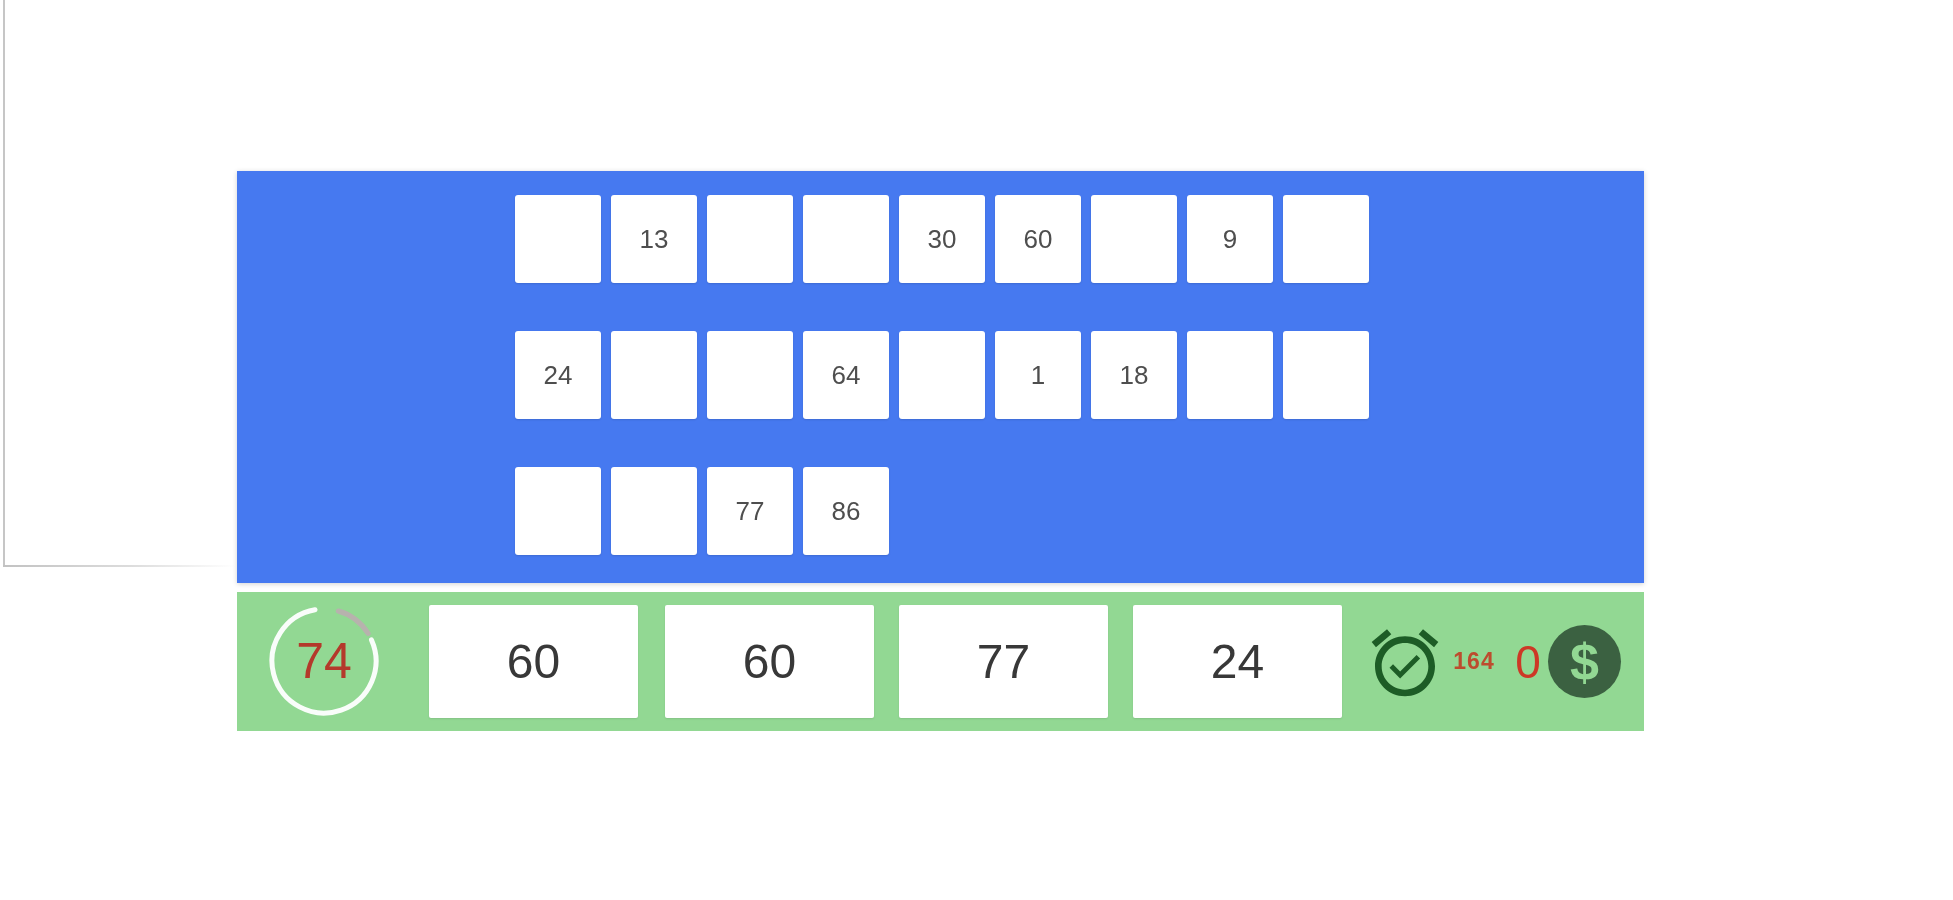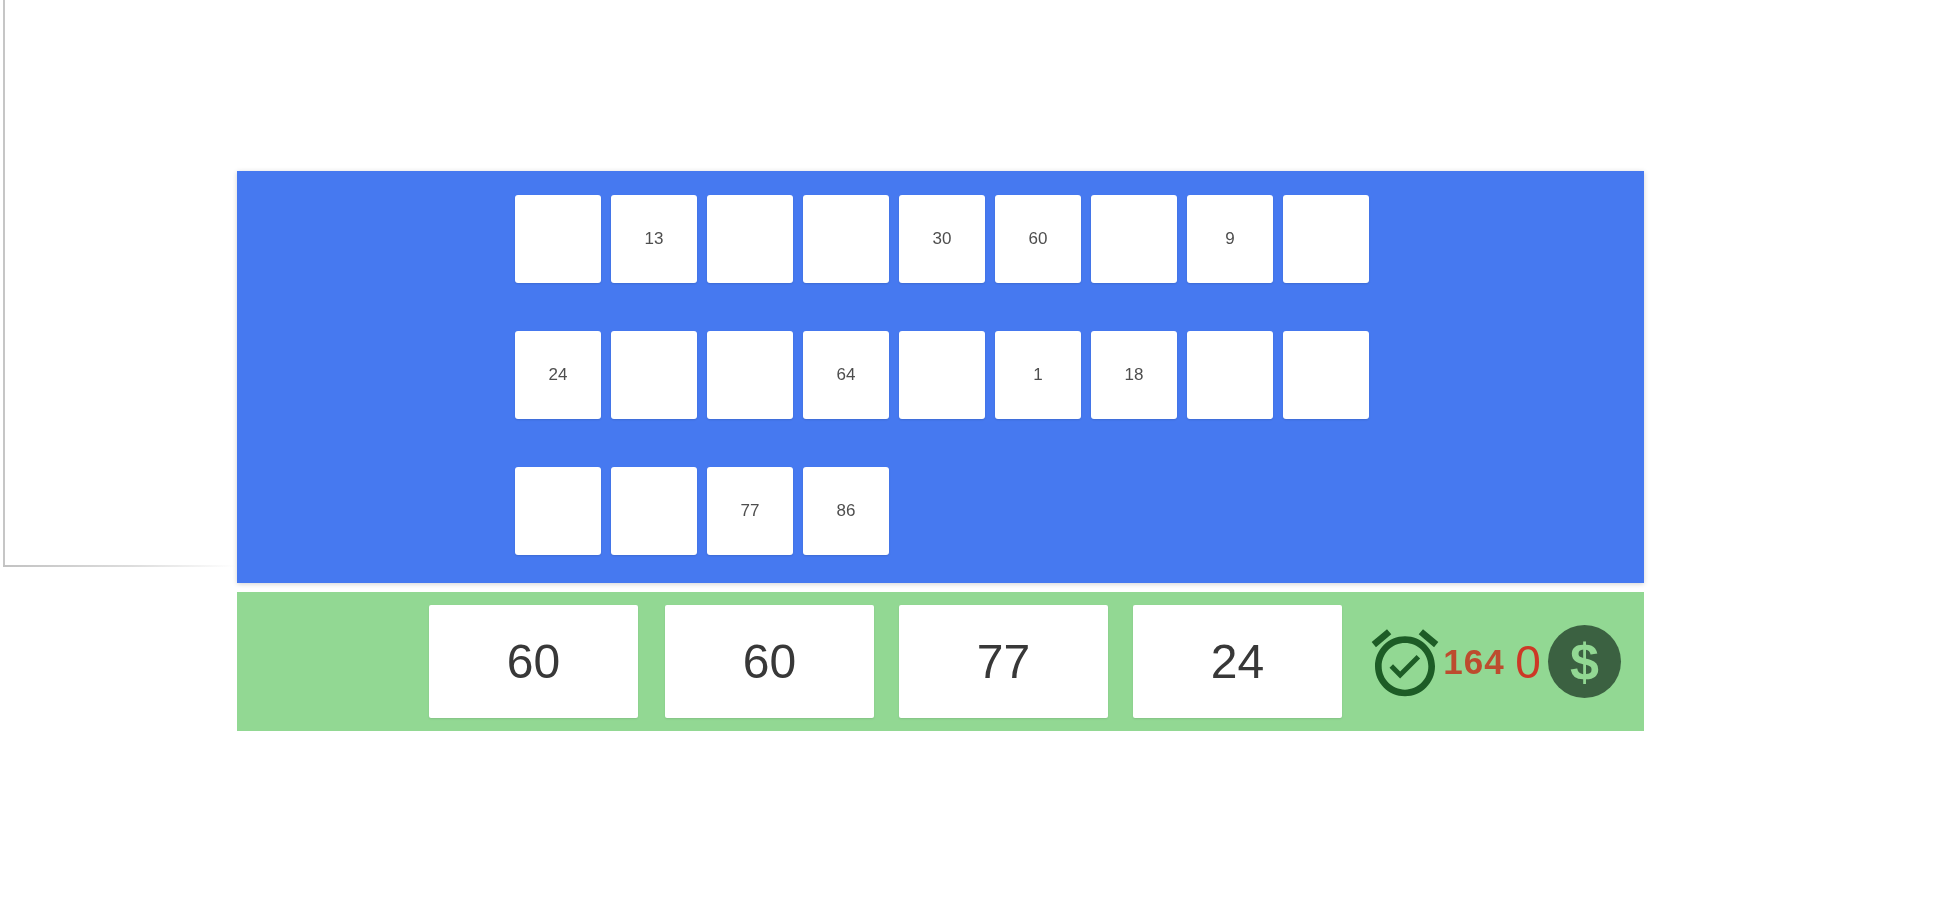--- a/index.html
+++ b/index.html
@@ -15,21 +15,21 @@
     background:#4679f0;box-shadow:0 1px 5px rgba(0,0,0,.18);
   }
   .grid{
     position:absolute;left:278px;top:24px;
     display:grid;grid-template-columns:repeat(9,86px);grid-auto-rows:88px;
     column-gap:10px;row-gap:48px;
   }
   .cell{
     background:#ffffff;border-radius:3px;box-shadow:0 1px 2px rgba(0,0,0,.12);
     display:flex;align-items:center;justify-content:center;
-    font-size:17px;color:#4e4e4e;
+    font-size:26px;color:#4e4e4e;
   }
   .bar{
     position:absolute;left:237px;top:592px;width:1407px;height:139px;
     background:#92d893;
   }
   .ring{position:absolute;left:31px;top:13px;width:112px;height:112px;}
   .ring svg{position:absolute;left:0;top:0;}
   .ring .num{
     position:absolute;left:0;top:0;width:112px;height:112px;
     display:flex;align-items:center;justify-content:center;
@@ -38,21 +38,21 @@
   .abox{
     position:absolute;top:13px;width:209px;height:113px;background:#ffffff;
     border-radius:2px;display:flex;align-items:center;justify-content:center;
     font-size:48px;color:#383838;box-shadow:0 1px 2px rgba(0,0,0,.10);
   }
   .abox.b1{left:192px}.abox.b2{left:428px}.abox.b3{left:662px}.abox.b4{left:896px}
   .clock{position:absolute;left:1128px;top:31px;width:80px;height:80px;}
   .timercount{
     position:absolute;left:1206px;top:0;width:62px;height:139px;
     display:flex;align-items:center;justify-content:center;
-    font-size:35px;font-weight:bold;color:#bd4c2e;letter-spacing:1px;
+    font-size:23px;font-weight:bold;color:#bd4c2e;letter-spacing:1px;
   }
   .score{
     position:absolute;left:1266px;top:0;width:50px;height:139px;
     display:flex;align-items:center;justify-content:center;
     font-size:46px;font-weight:500;color:#cd3826;
   }
   .coin{
     position:absolute;left:1311px;top:33px;width:73px;height:73px;border-radius:50%;
     background:#3b6141;display:flex;align-items:center;justify-content:center;
     font-size:52px;font-weight:bold;color:#92d893;
@@ -88,20 +88,27 @@
     <div class="cell"></div>
     <div class="cell"></div>
     <div class="cell"></div>
     <div class="cell">77</div>
     <div class="cell">86</div>
   </div>
 </div>
 
 <div class="bar">
 
+  <div class="ring">
+    <svg width="112" height="112" viewBox="0 0 112 112">
+      <path d="M103.5 34.9 A52 52 0 1 1 47.0 4.8" fill="none" stroke="rgba(255,255,255,0.95)" stroke-width="5" stroke-linecap="round"></path>
+      <path d="M70.3 6.0 A52 52 0 0 1 100.1 28.4" fill="none" stroke="#b7b2ad" stroke-width="5" stroke-linecap="round"></path>
+    </svg>
+    <div class="num">74</div>
+  </div>
 
   <div class="abox b1">60</div>
   <div class="abox b2">60</div>
   <div class="abox b3">77</div>
   <div class="abox b4">24</div>
 
   <svg class="clock" viewBox="0 0 24 24">
     <path fill="#1d5c26" d="M22 5.72l-4.6-3.86-1.29 1.53 4.6 3.86L22 5.72zM7.88 3.39L6.6 1.86 2 5.71l1.29 1.53 4.59-3.85zM12 4c-4.97 0-9 4.03-9 9s4.02 9 9 9c4.97 0 9-4.03 9-9s-4.03-9-9-9zm0 16c-3.87 0-7-3.13-7-7s3.13-7 7-7 7 3.13 7 7-3.13 7-7 7zm-1.46-5.47L8.41 12.4l-1.06 1.06 3.18 3.18 6-6-1.06-1.06-4.93 4.95z"></path>
   </svg>
 

